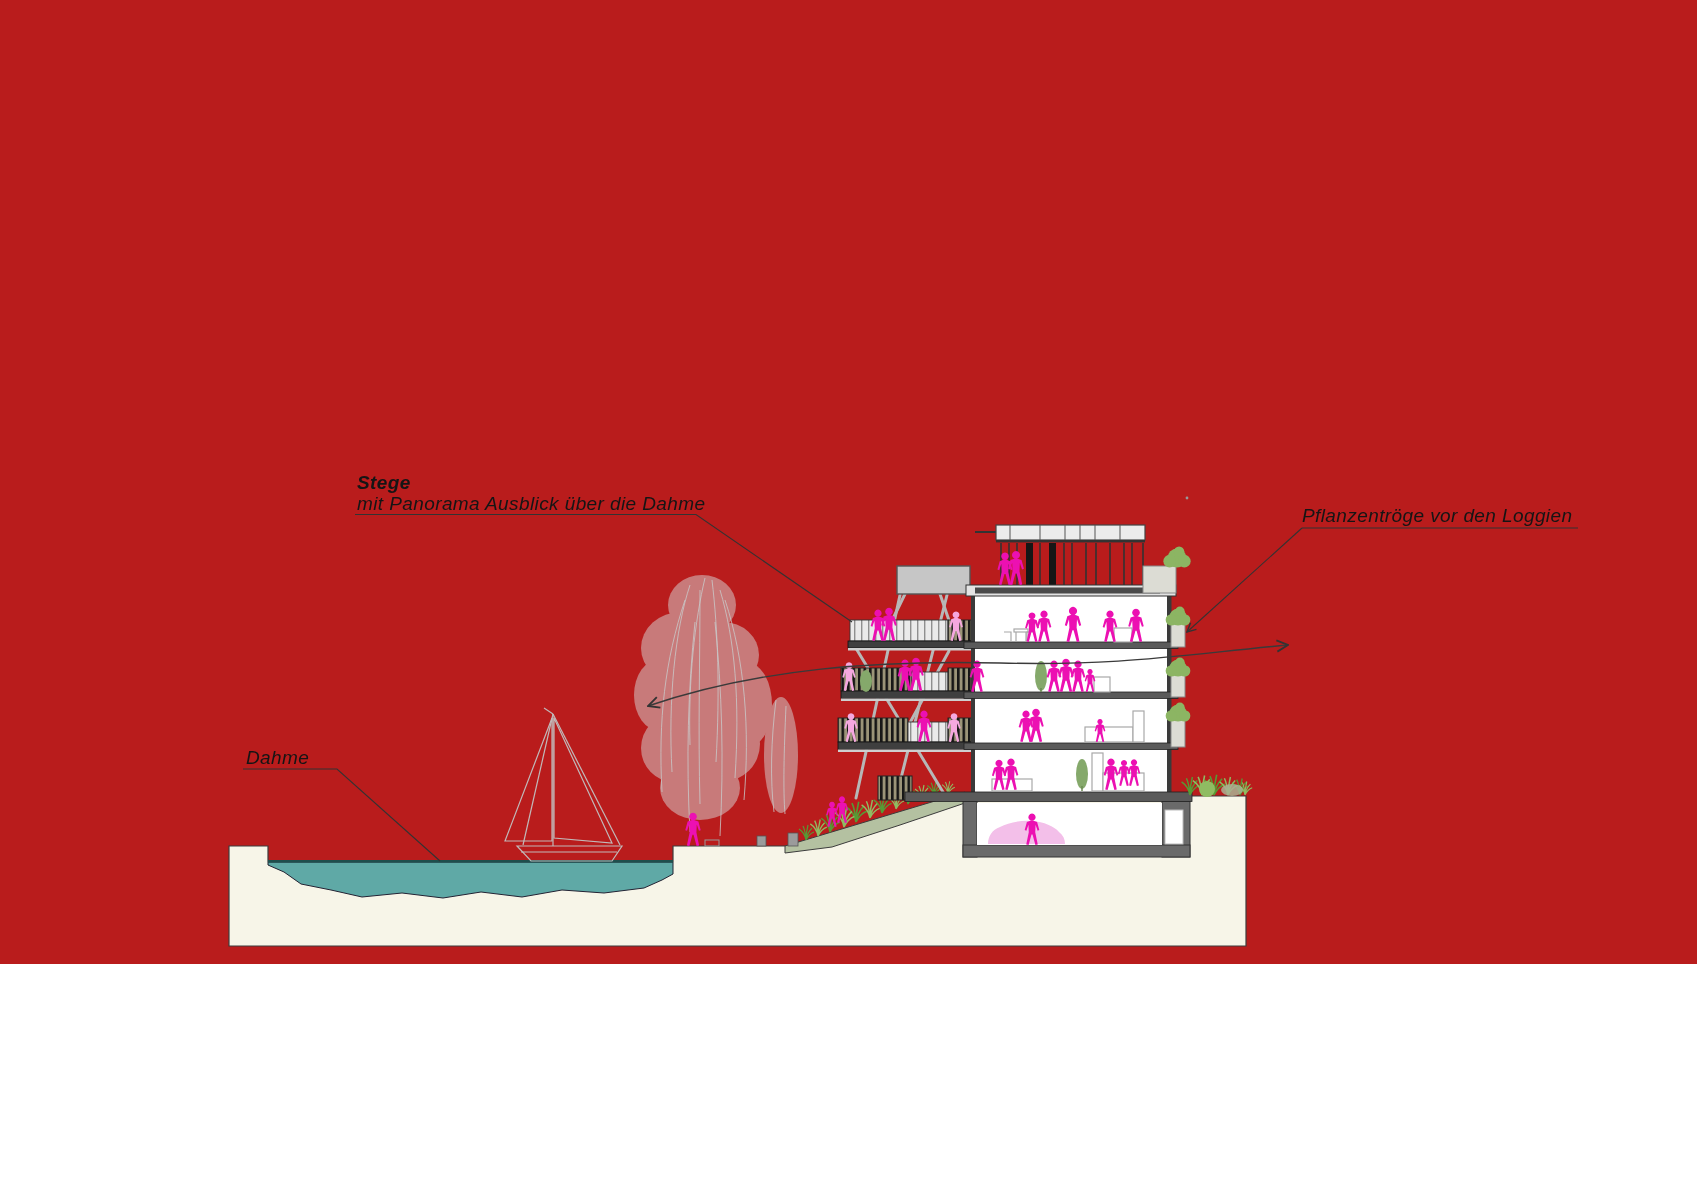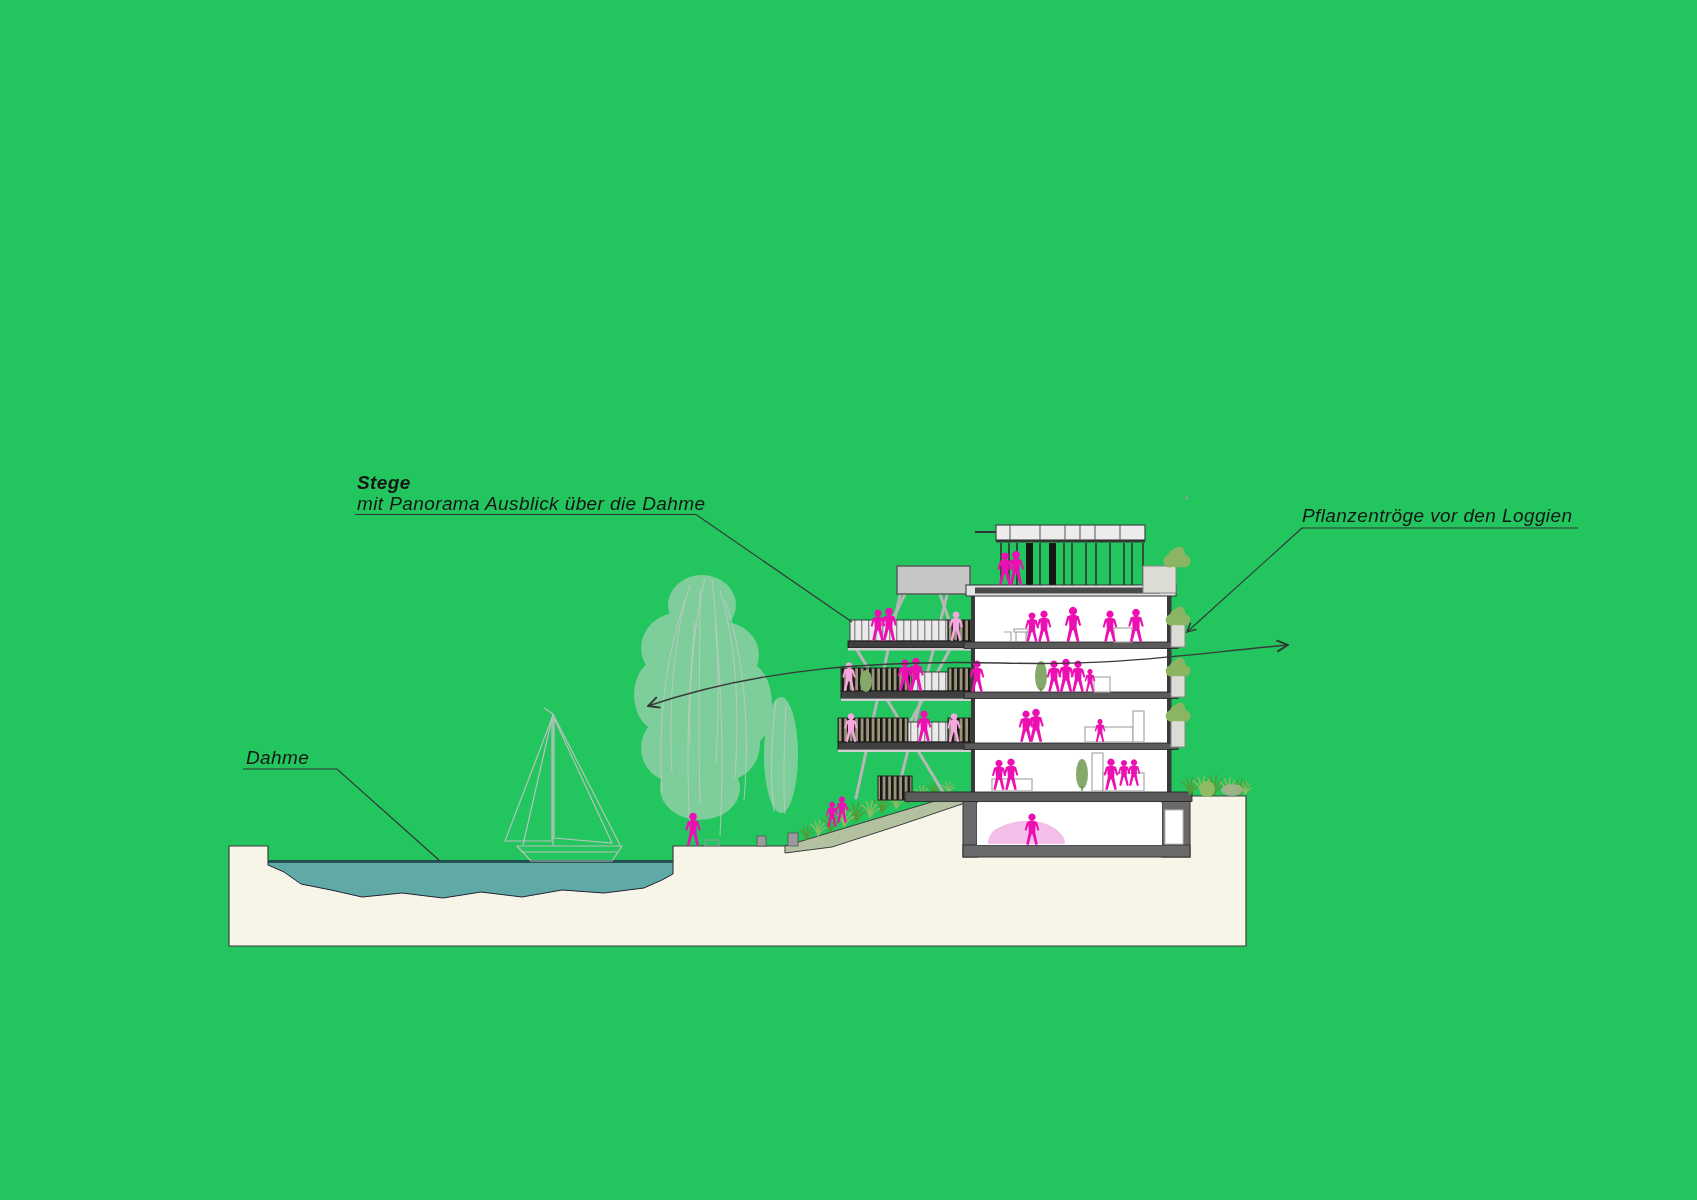--- a/index.html
+++ b/index.html
@@ -1,16 +1,16 @@
 <!DOCTYPE html>
 <html><head>
 <meta charset="utf-8">
 <style>
   html,body{margin:0;padding:0;background:#ffffff;}
-  .canvas{position:relative;width:1697px;height:1200px;background:#22c55e;overflow:hidden;
+  .canvas{position:relative;width:1697px;height:964px;background:#b91c1c;overflow:hidden;
           font-family:"Liberation Sans",sans-serif;}
   svg{position:absolute;left:0;top:0;}
   text{font-family:"Liberation Sans",sans-serif;}
   .lbl{font-style:italic;font-size:19px;fill:#151515;letter-spacing:.4px;}
   .lbl-b{font-weight:bold;}
   .thin{stroke:#333;stroke-width:1.1;fill:none;}
   .furn{stroke:#a8a8a8;stroke-width:1.2;fill:#ffffff;}
   .furnline{stroke:#a8a8a8;stroke-width:1.2;fill:none;}
   .strut{stroke:#b7b7b7;stroke-width:3;stroke-linecap:round;}
   .boat{stroke:#c2c2c2;stroke-width:1.2;fill:none;}

